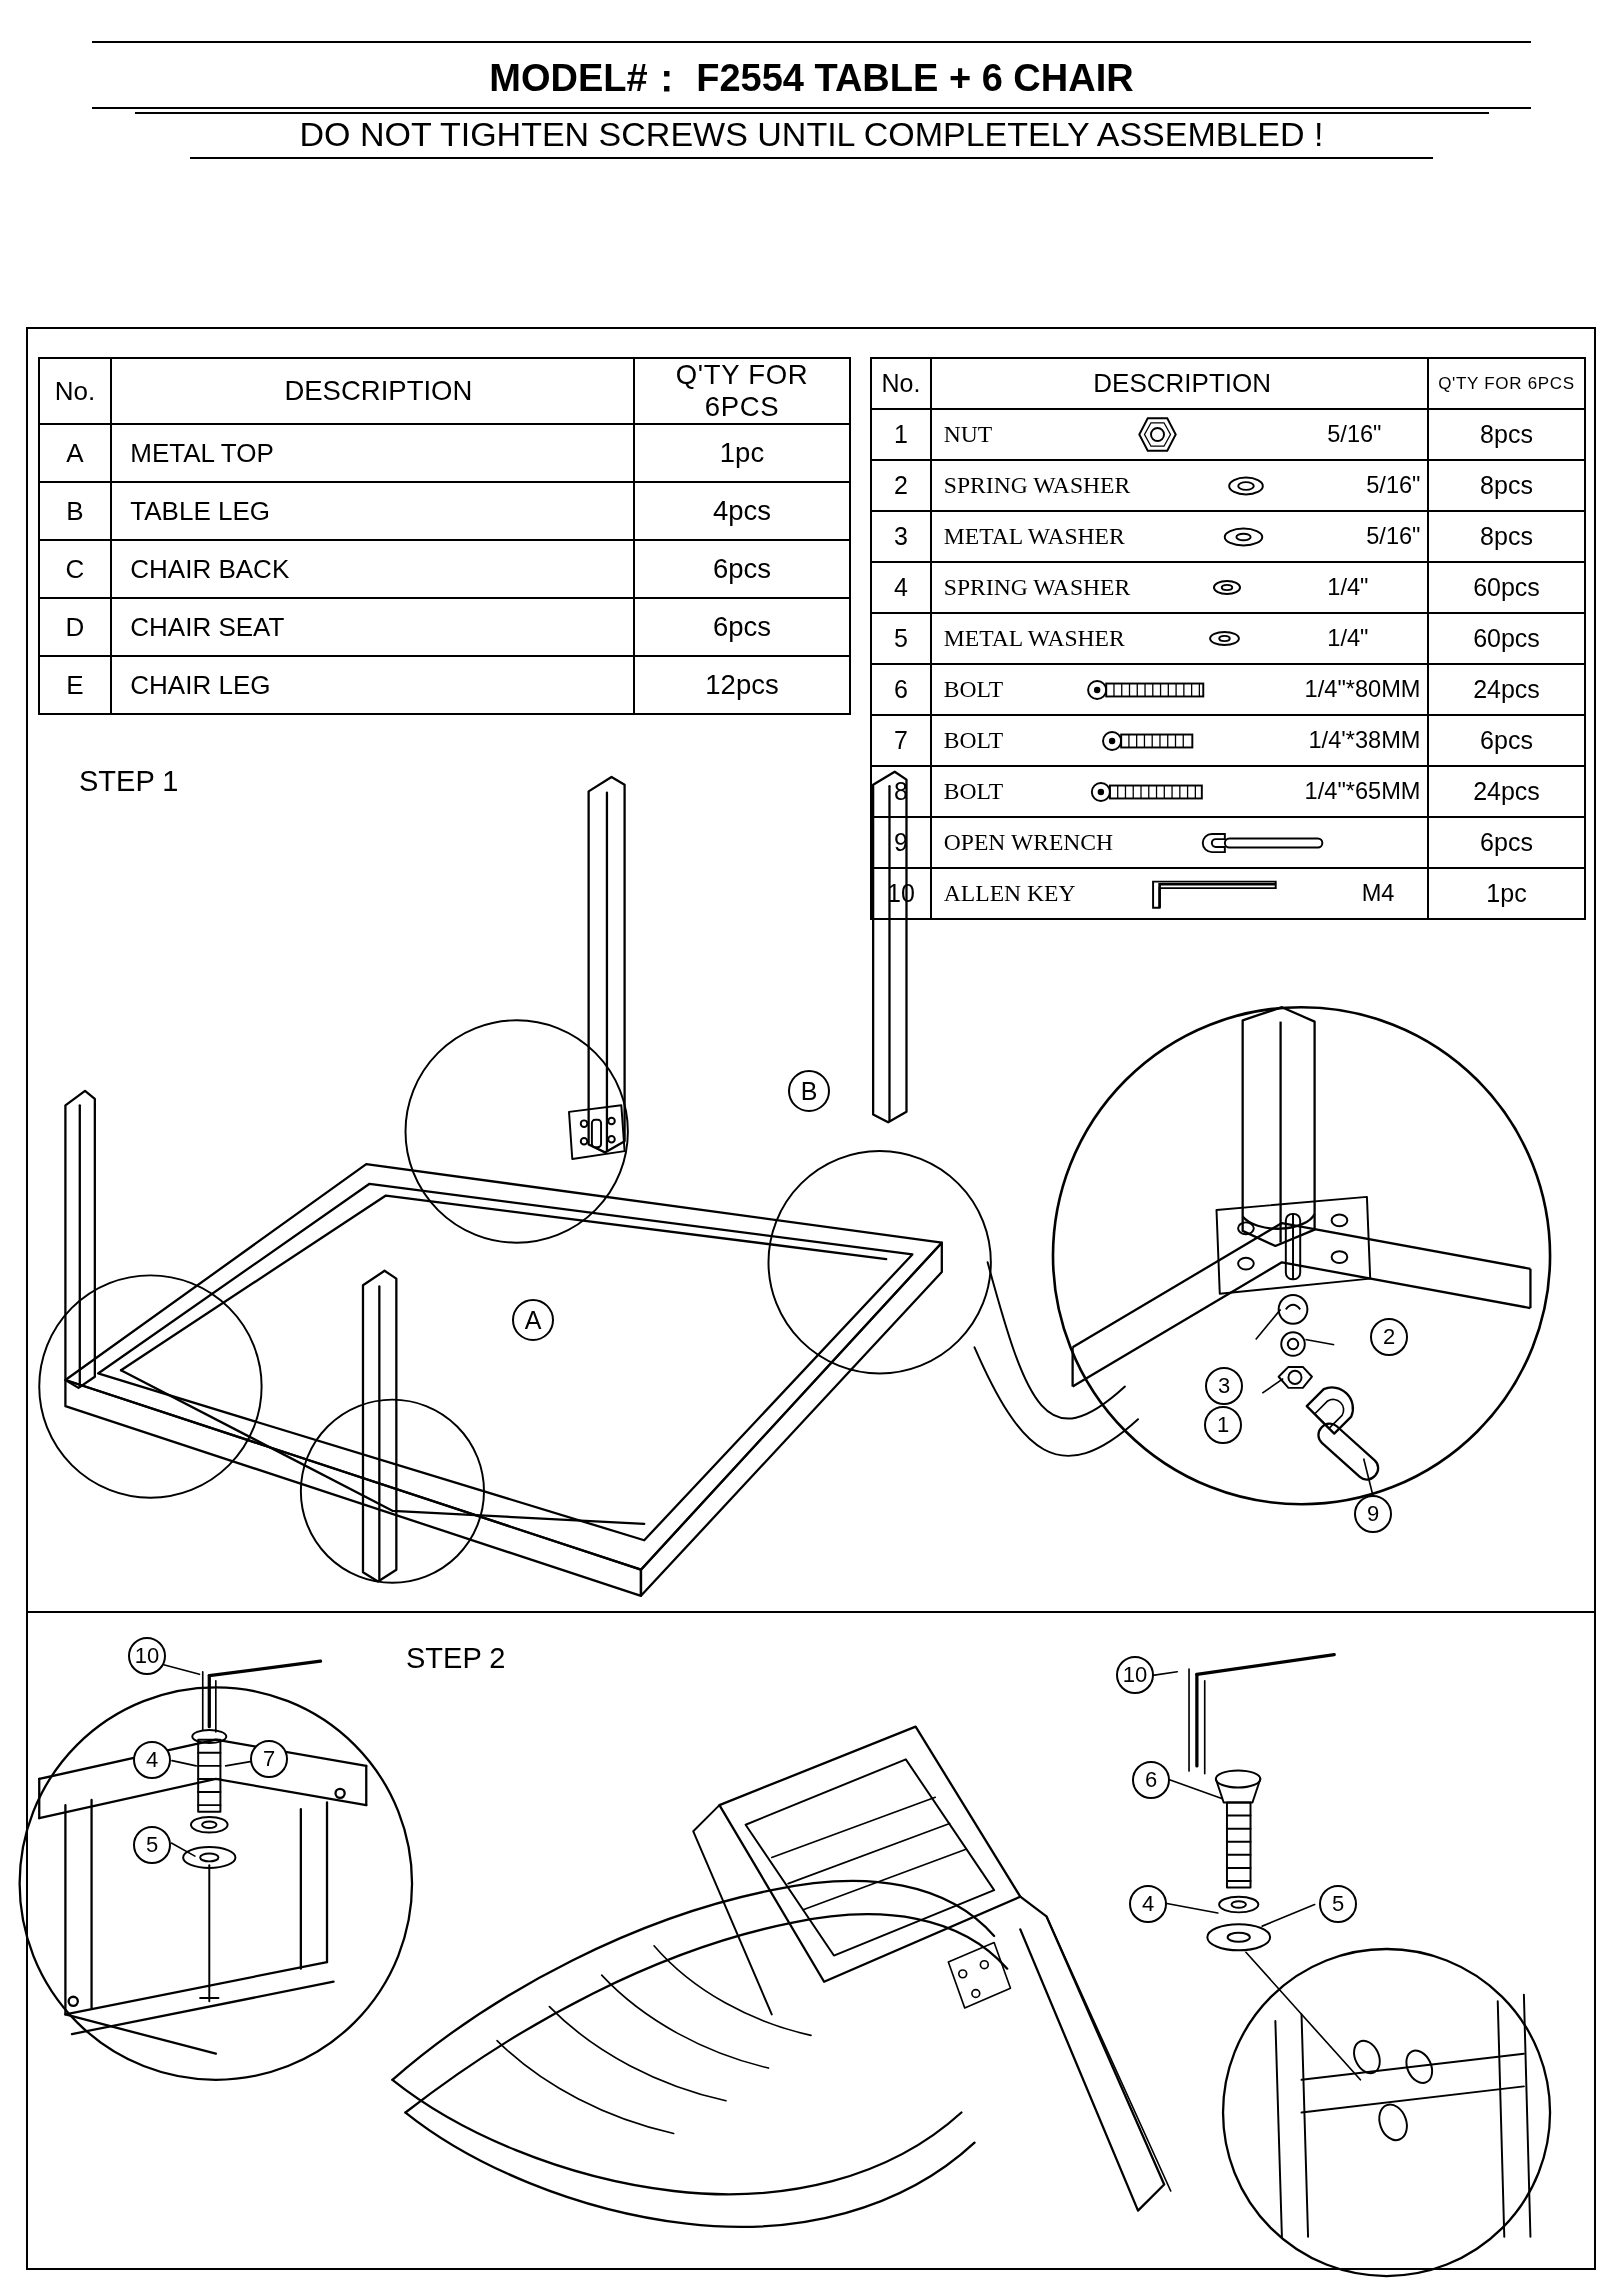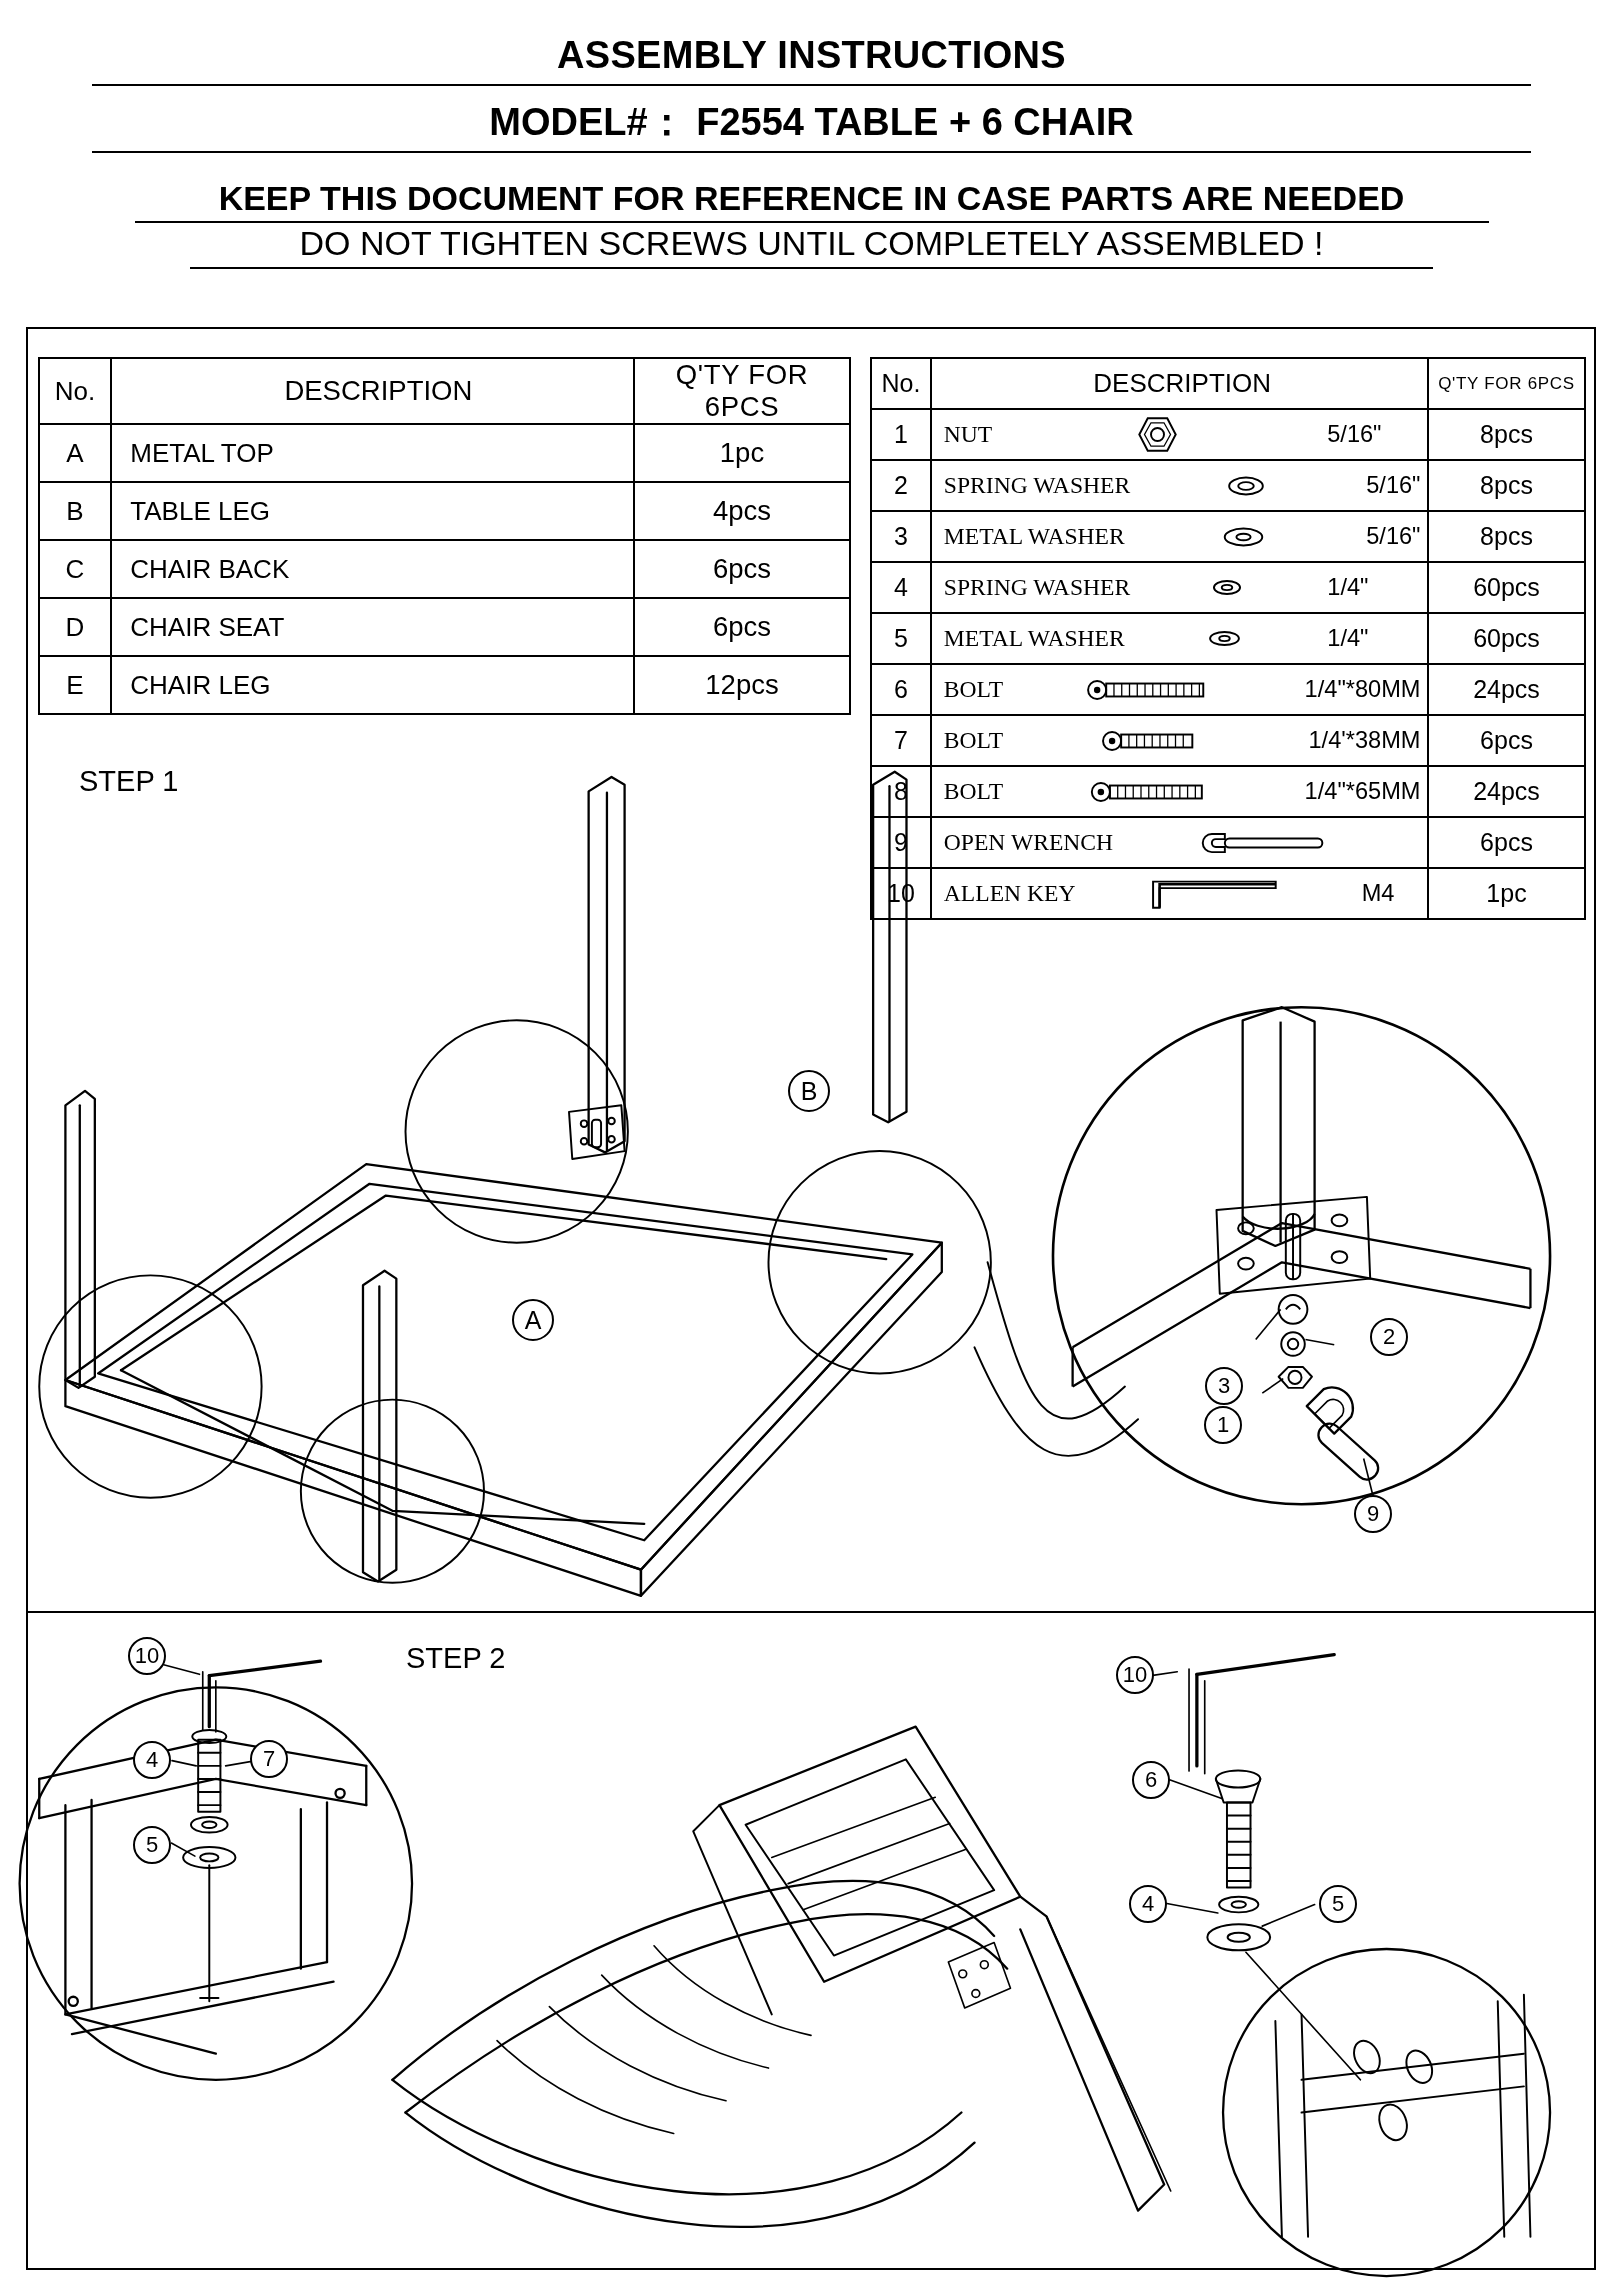--- a/index.html
+++ b/index.html
@@ -179,25 +179,23 @@
     display: flex; align-items: center; justify-content: center;
     background: #fff;
   }
 </style>
 </head>
 <body>
 
 <div class="page">
 
   <div class="header">
-    <div class="title-1">ASSEMBLY INSTRUCTIONS</div>
     <div class="rule"></div>
     <div class="title-2">MODEL#： F2554 TABLE + 6 CHAIR</div>
     <div class="rule"></div>
-    <div class="title-3">KEEP THIS DOCUMENT FOR REFERENCE IN CASE PARTS ARE NEEDED</div>
     <div class="rule-short"></div>
     <div class="title-4">DO NOT TIGHTEN SCREWS UNTIL COMPLETELY ASSEMBLED !</div>
     <div class="rule-short2"></div>
   </div>
 
   <div class="outer-box"></div>
 
   <table class="parts-table" id="table-left">
     <thead>
       <tr>

